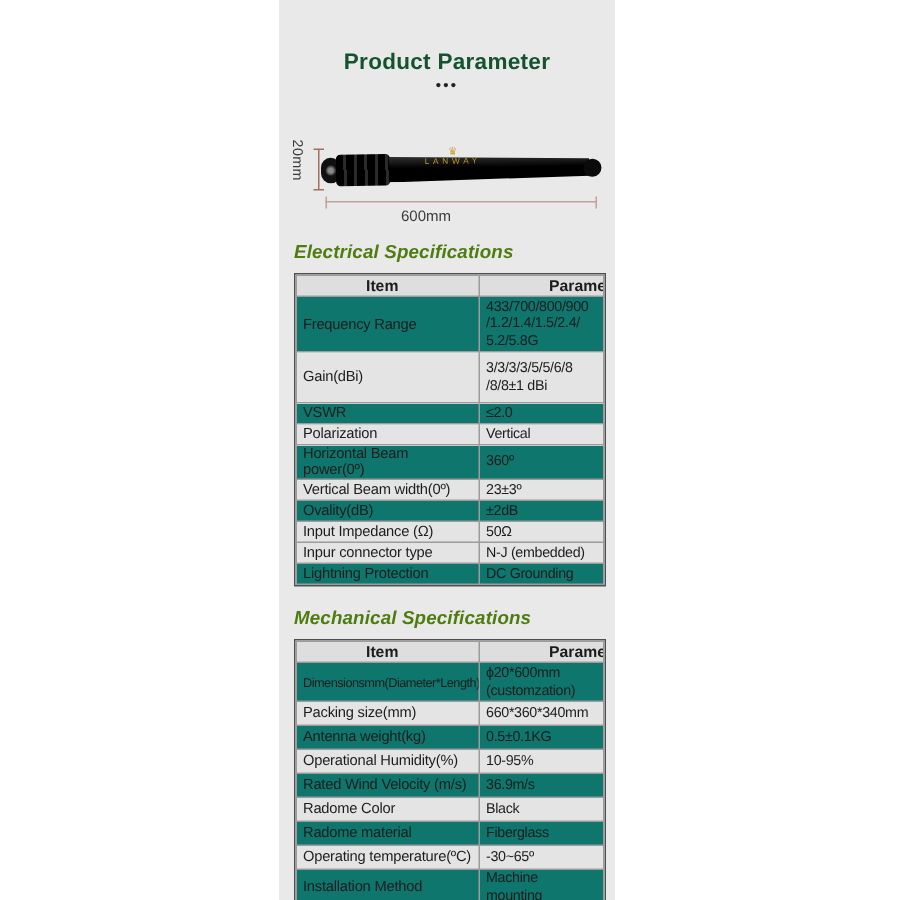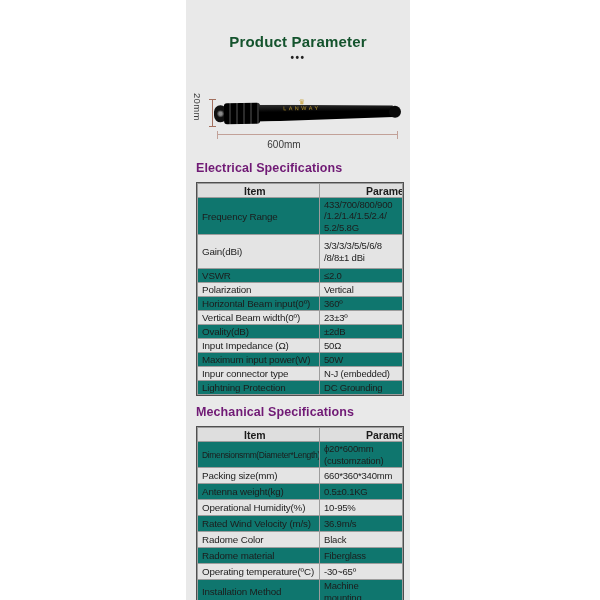--- a/index.html
+++ b/index.html
@@ -38,21 +38,21 @@
   .brand .bname{font-size:5.5px;letter-spacing:2.5px;display:block;line-height:7px;}
 
   .dim-h{position:absolute;left:31px;top:49px;width:181px;height:0;border-top:1px solid #c2a198;}
   .dim-h::before,.dim-h::after{content:"";position:absolute;top:-4px;width:1px;height:8px;background:#c2a198;}
   .dim-h::before{left:0;} .dim-h::after{right:0;}
   .dim-h-label{position:absolute;left:0;top:54px;width:196px;text-align:center;font-size:10px;color:#3a3a3a;}
 
   
   .sec{position:absolute;left:10px;width:208px;}
   .sec-elec{top:161px;} .sec-mech{top:405px;}
-  .sec-heading{font-size:12.5px;font-weight:bold;color:#701a75;margin:0 0 7px 0;letter-spacing:.1px;}
+  .sec-heading{font-size:12.5px;font-weight:bold;color:#4d7c0f;margin:0 0 7px 0;letter-spacing:.1px;font-style:italic;}
 
   .tbl-wrap{border:1px solid #4f4f4f;background:#fbfbfb;}
   table{width:100%;border-collapse:collapse;table-layout:fixed;}
   th,td{border:1px solid #9c9c9c;text-align:left;vertical-align:middle;
         padding:0 4px;font-size:9.8px;letter-spacing:-.15px;color:#1c1c1c;
         overflow:hidden;}
   th{background:#dedede;font-weight:bold;font-size:10.5px;height:13px;letter-spacing:0;padding-left:46px;}
   td{background:#0f766e;height:13px;}
   .sec-mech td{height:15px;}
   tr.alt td{background:#e4e4e4;}
@@ -112,38 +112,34 @@
         </tr>
         <tr>
           <td>VSWR</td>
           <td class="param">≤2.0</td>
         </tr>
         <tr class="alt">
           <td>Polarization</td>
           <td class="param">Vertical</td>
         </tr>
         <tr>
-          <td>Horizontal Beam input(0º)</td>
+          <td>Horizontal Beam power(0º)</td>
           <td class="param">360º</td>
         </tr>
         <tr class="alt">
           <td>Vertical Beam width(0º)</td>
           <td class="param">23±3º</td>
         </tr>
         <tr>
           <td>Ovality(dB)</td>
           <td class="param">±2dB</td>
         </tr>
         <tr class="alt">
           <td>Input Impedance (Ω)</td>
           <td class="param">50Ω</td>
-        </tr>
-        <tr>
-          <td>Maximum input power(W)</td>
-          <td class="param">50W</td>
         </tr>
         <tr class="alt">
           <td>Inpur connector type</td>
           <td class="param">N-J (embedded)</td>
         </tr>
         <tr>
           <td>Lightning Protection</td>
           <td class="param">DC Grounding</td>
         </tr>
       </tbody>

